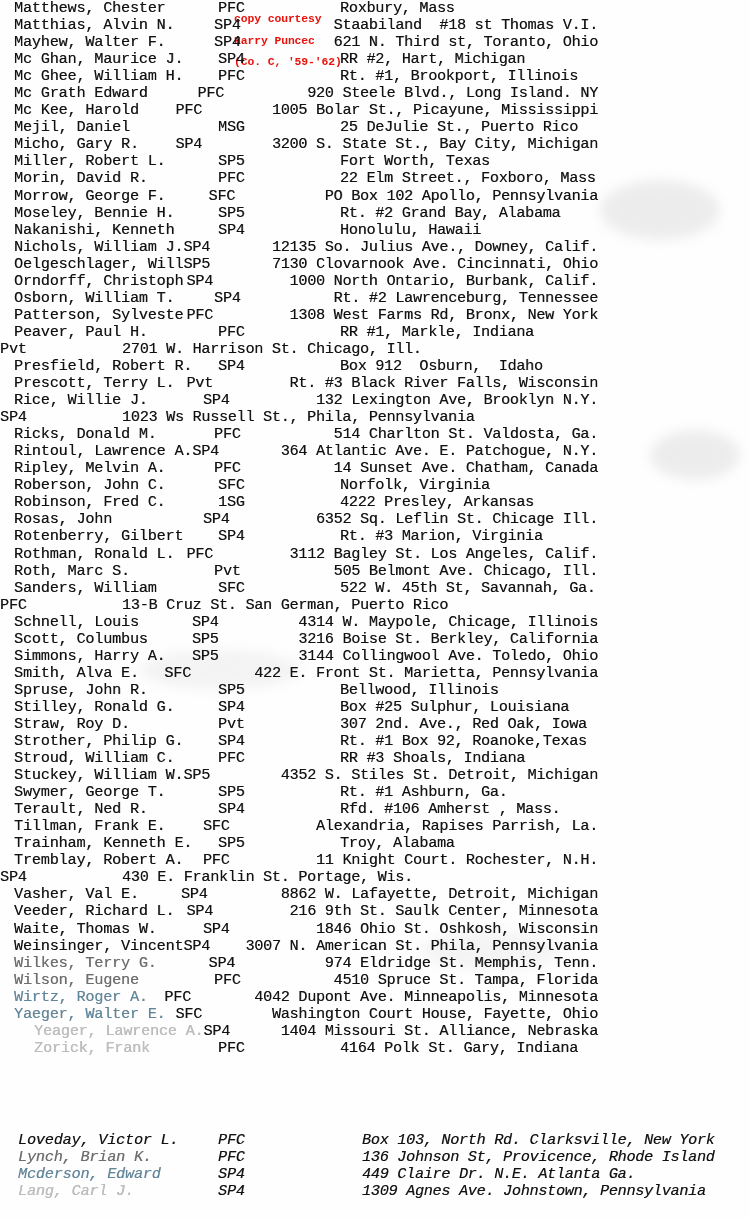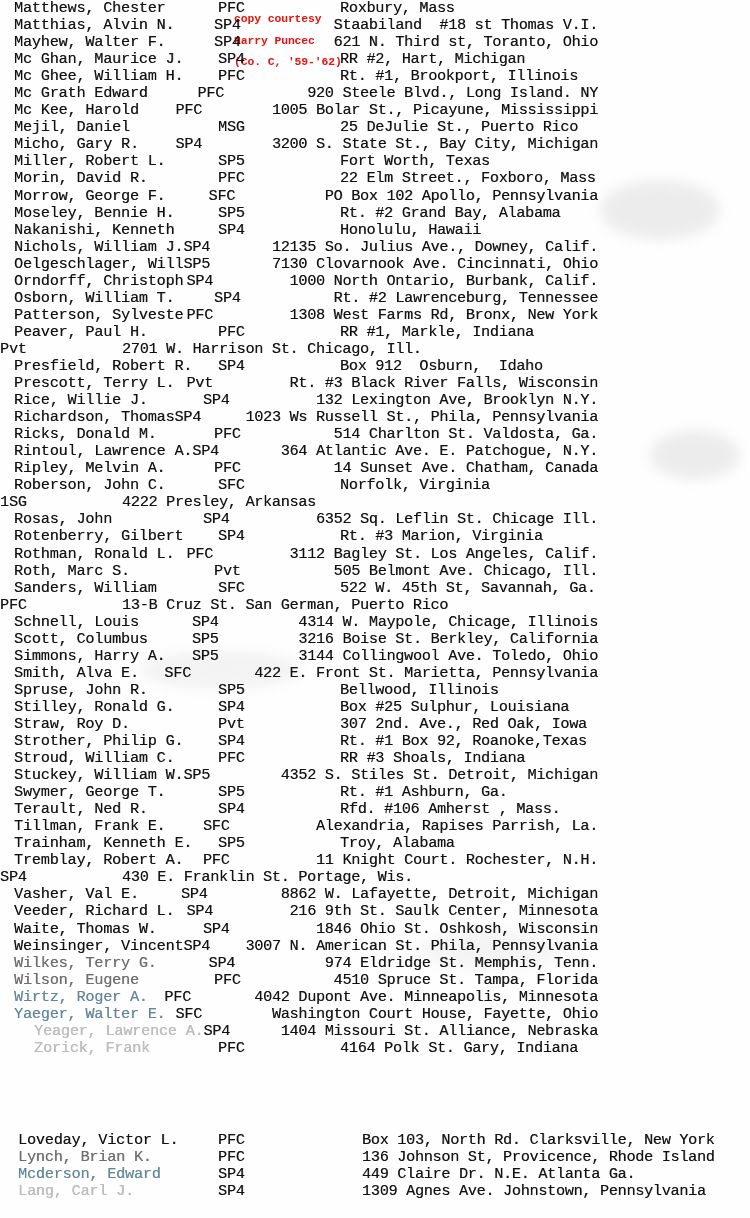--- a/index.html
+++ b/index.html
@@ -91,20 +91,21 @@
     color: #e8120c;
     letter-spacing: -0.1px;
   }
   #stamp div { white-space: nowrap; }
 
   #bottom-block {
     position: absolute;
     left: 0;
     top: 1132px;
     width: 750px;
+    font-style: italic;
   }
   #bottom-block .c-name { padding-left: 18px; }
   #bottom-block .c-addr { padding-left: 22px; }
 </style>
 </head>
 <body>
 
 <div id="sheet">
 
   <div class="smudge" style="left:600px; top:180px; width:120px; height:60px;"></div>
@@ -136,26 +137,26 @@
       <div class="row"><div class="c-name">Nichols, William J.</div><div class="c-rank">SP4</div><div class="c-addr">12135 So. Julius Ave., Downey, Calif.</div></div>
       <div class="row"><div class="c-name">Oelgeschlager, Will</div><div class="c-rank">SP5</div><div class="c-addr">7130 Clovarnook Ave. Cincinnati, Ohio</div></div>
       <div class="row"><div class="c-name">Orndorff, Christoph</div><div class="c-rank">SP4</div><div class="c-addr">1000 North Ontario, Burbank, Calif.</div></div>
       <div class="row"><div class="c-name">Osborn, William T.</div><div class="c-rank">SP4</div><div class="c-addr">Rt. #2 Lawrenceburg, Tennessee</div></div>
       <div class="row"><div class="c-name">Patterson, Sylveste</div><div class="c-rank">PFC</div><div class="c-addr">1308 West Farms Rd, Bronx, New York</div></div>
       <div class="row"><div class="c-name">Peaver, Paul H.</div><div class="c-rank">PFC</div><div class="c-addr">RR #1, Markle, Indiana</div></div>
       <div class="row"><div class="c-rank">Pvt</div><div class="c-addr">2701 W. Harrison St. Chicago, Ill.</div></div>
       <div class="row"><div class="c-name">Presfield, Robert R.</div><div class="c-rank">SP4</div><div class="c-addr">Box 912  Osburn,  Idaho</div></div>
       <div class="row"><div class="c-name">Prescott, Terry L.</div><div class="c-rank">Pvt</div><div class="c-addr">Rt. #3 Black River Falls, Wisconsin</div></div>
       <div class="row"><div class="c-name">Rice, Willie J.</div><div class="c-rank">SP4</div><div class="c-addr">132 Lexington Ave, Brooklyn N.Y.</div></div>
-      <div class="row"><div class="c-name">Richardson, Thomas</div><div class="c-rank">SP4</div><div class="c-addr">1023 Ws Russell St., Phila, Pennsylvania</div></div>
+      <div class="row"><div class="c-rank">SP4</div><div class="c-addr">1023 Ws Russell St., Phila, Pennsylvania</div></div>
       <div class="row"><div class="c-name">Ricks, Donald M.</div><div class="c-rank">PFC</div><div class="c-addr">514 Charlton St. Valdosta, Ga.</div></div>
       <div class="row"><div class="c-name">Rintoul, Lawrence A.</div><div class="c-rank">SP4</div><div class="c-addr">364 Atlantic Ave. E. Patchogue, N.Y.</div></div>
       <div class="row"><div class="c-name">Ripley, Melvin A.</div><div class="c-rank">PFC</div><div class="c-addr">14 Sunset Ave. Chatham, Canada</div></div>
       <div class="row"><div class="c-name">Roberson, John C.</div><div class="c-rank">SFC</div><div class="c-addr">Norfolk, Virginia</div></div>
-      <div class="row"><div class="c-rank">1SG</div><div class="c-addr">4222 Presley, Arkansas</div></div>
+      <div class="row"><div class="c-name">Robinson, Fred C.</div><div class="c-rank">1SG</div><div class="c-addr">4222 Presley, Arkansas</div></div>
       <div class="row"><div class="c-name">Rosas, John</div><div class="c-rank">SP4</div><div class="c-addr">6352 Sq. Leflin St. Chicage Ill.</div></div>
       <div class="row"><div class="c-name">Rotenberry, Gilbert</div><div class="c-rank">SP4</div><div class="c-addr">Rt. #3 Marion, Virginia</div></div>
       <div class="row"><div class="c-name">Rothman, Ronald L.</div><div class="c-rank">PFC</div><div class="c-addr">3112 Bagley St. Los Angeles, Calif.</div></div>
       <div class="row"><div class="c-name">Roth, Marc S.</div><div class="c-rank">Pvt</div><div class="c-addr">505 Belmont Ave. Chicago, Ill.</div></div>
       <div class="row"><div class="c-name">Sanders, William</div><div class="c-rank">SFC</div><div class="c-addr">522 W. 45th St, Savannah, Ga.</div></div>
       <div class="row"><div class="c-rank">PFC</div><div class="c-addr">13-B Cruz St. San German, Puerto Rico</div></div>
       <div class="row"><div class="c-name">Schnell, Louis</div><div class="c-rank">SP4</div><div class="c-addr">4314 W. Maypole, Chicage, Illinois</div></div>
       <div class="row"><div class="c-name">Scott, Columbus</div><div class="c-rank">SP5</div><div class="c-addr">3216 Boise St. Berkley, California</div></div>
       <div class="row"><div class="c-name">Simmons, Harry A.</div><div class="c-rank">SP5</div><div class="c-addr">3144 Collingwool Ave. Toledo, Ohio</div></div>
       <div class="row"><div class="c-name">Smith, Alva E.</div><div class="c-rank">SFC</div><div class="c-addr">422 E. Front St. Marietta, Pennsylvania</div></div>

